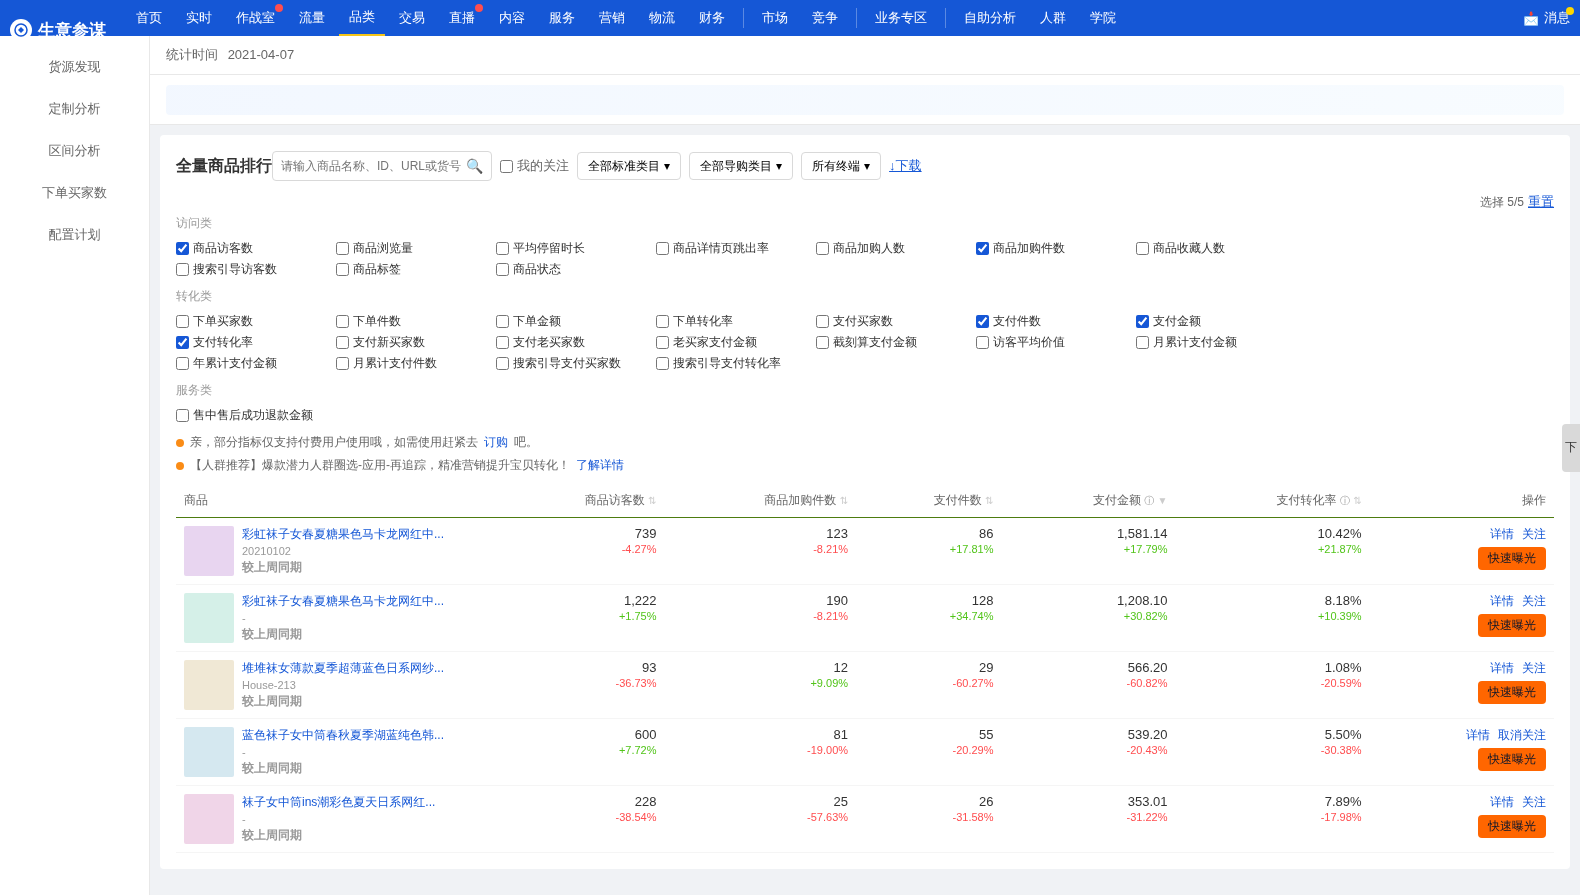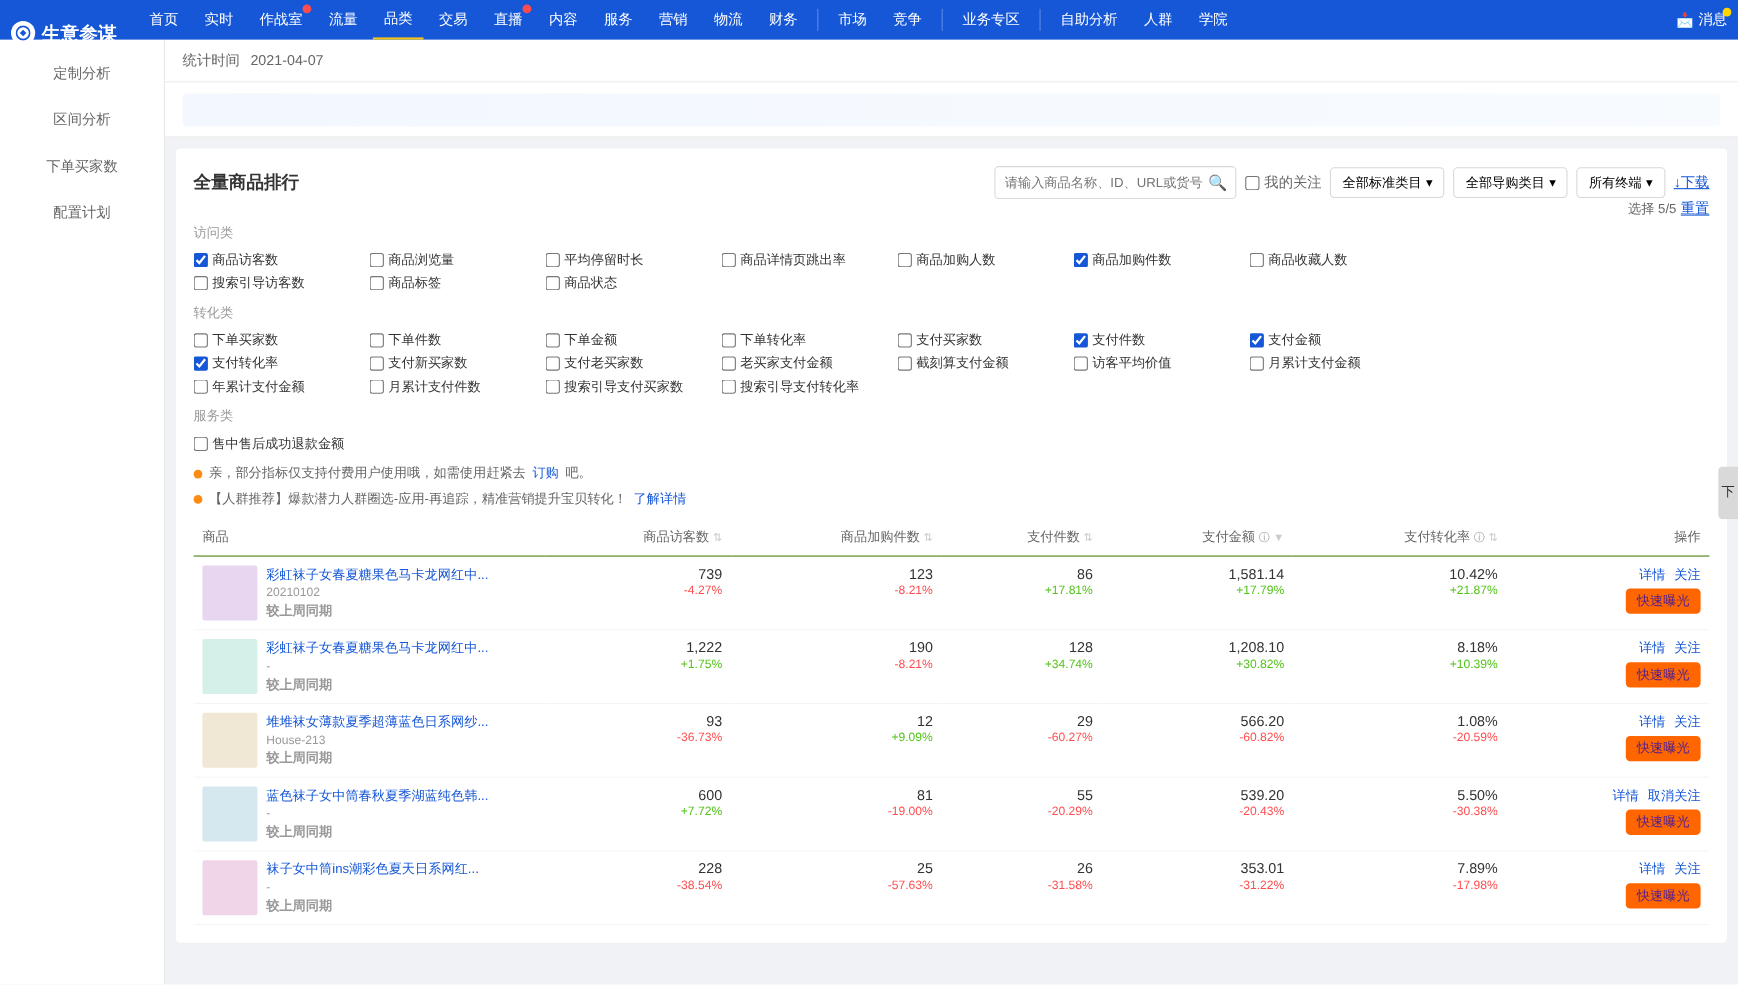--- a/index.html
+++ b/index.html
@@ -76,21 +76,22 @@
     .date-nav-btn { width: 24px; height: 24px; border: 1px solid #d9d9d9; background: #fff; cursor: pointer; display: flex; align-items: center; justify-content: center; border-radius: 2px; }
 
     
     .chart-area { background: #fff; padding: 10px 16px; border-bottom: 1px solid #e8e8e8; height: 50px; }
 
     
     .content { background: #fff; margin: 10px; padding: 16px; border-radius: 4px; }
 
     
     .table-header {
-      display: flex; align-items: center; justify-content: space-between;
+      display: flex; align-items: center; 
+      margin-bottom: 12px;
     }
     .table-title { font-size: 16px; font-weight: bold; color: #333; }
     .table-controls { display: flex; align-items: center; gap: 8px; }
     .search-input {
       width: 220px; height: 30px; border: 1px solid #d9d9d9; border-radius: 4px;
       padding: 0 8px; font-size: 12px; outline: none;
     }
     .my-follow { display: flex; align-items: center; gap: 4px; font-size: 13px; color: #666; cursor: pointer; }
     .dropdown-btn {
       height: 28px; border: 1px solid #d9d9d9; background: #fff;
@@ -134,21 +135,21 @@
 
     .metric-cell { text-align: right; }
     .metric-value { font-size: 13px; color: #333; }
     .metric-change { font-size: 11px; margin-top: 2px; }
     .metric-change.up { color: #52c41a; }
     .metric-change.down { color: #ff4d4f; }
 
     .action-cell { display: flex; flex-direction: column; align-items: flex-end; gap: 4px; }
     .action-link { color: #1557d6; font-size: 12px; cursor: pointer; }
     .quick-btn {
-      background: #ff6600; color: #4c1d95; border: none; border-radius: 4px;
+      background: #ff6600; color: #0f172a; border: none; border-radius: 4px;
       padding: 3px 10px; font-size: 12px; cursor: pointer; white-space: nowrap;
     }
     .action-top { display: flex; gap: 8px; align-items: center; }
 
     
     .collapse-toggle {
       position: fixed; right: 0; top: 50%; transform: translateY(-50%);
       width: 18px; height: 48px; background: #d9d9d9; display: flex;
       align-items: center; justify-content: center; cursor: pointer;
       border-radius: 4px 0 0 4px; font-size: 12px;
@@ -201,20 +202,21 @@
       <span>📩</span>
       <span>消息</span>
       <span class="msg-badge"></span>
     </div>
   </div>
 </nav>
 
 <div class="layout">
 
   <aside class="sidebar">
+    <div class="sidebar-item">货源发现</div>
     <div class="sidebar-item">定制分析</div>
     <div class="sidebar-item">区间分析</div>
     <div class="sidebar-item">下单买家数</div>
     <div class="sidebar-item">配置计划</div>
   </aside>
 
   <main class="main">
 
     <div class="date-header">
       <div class="date-label">

